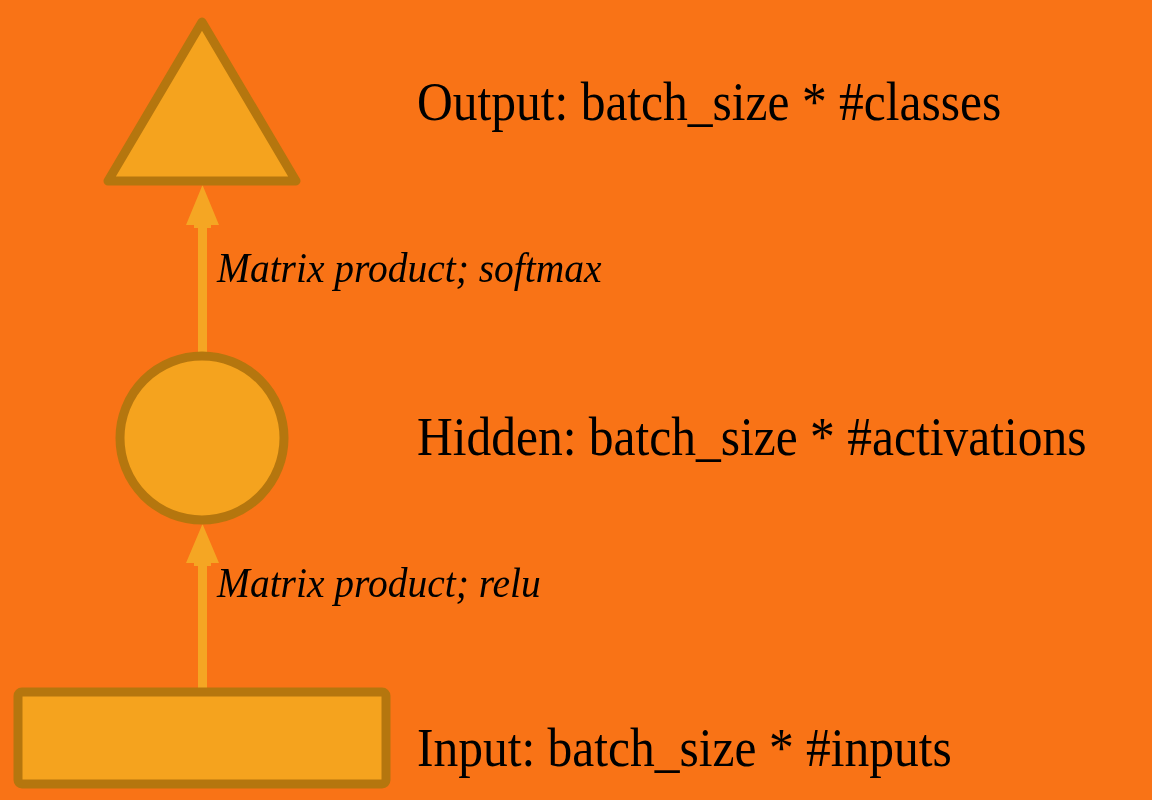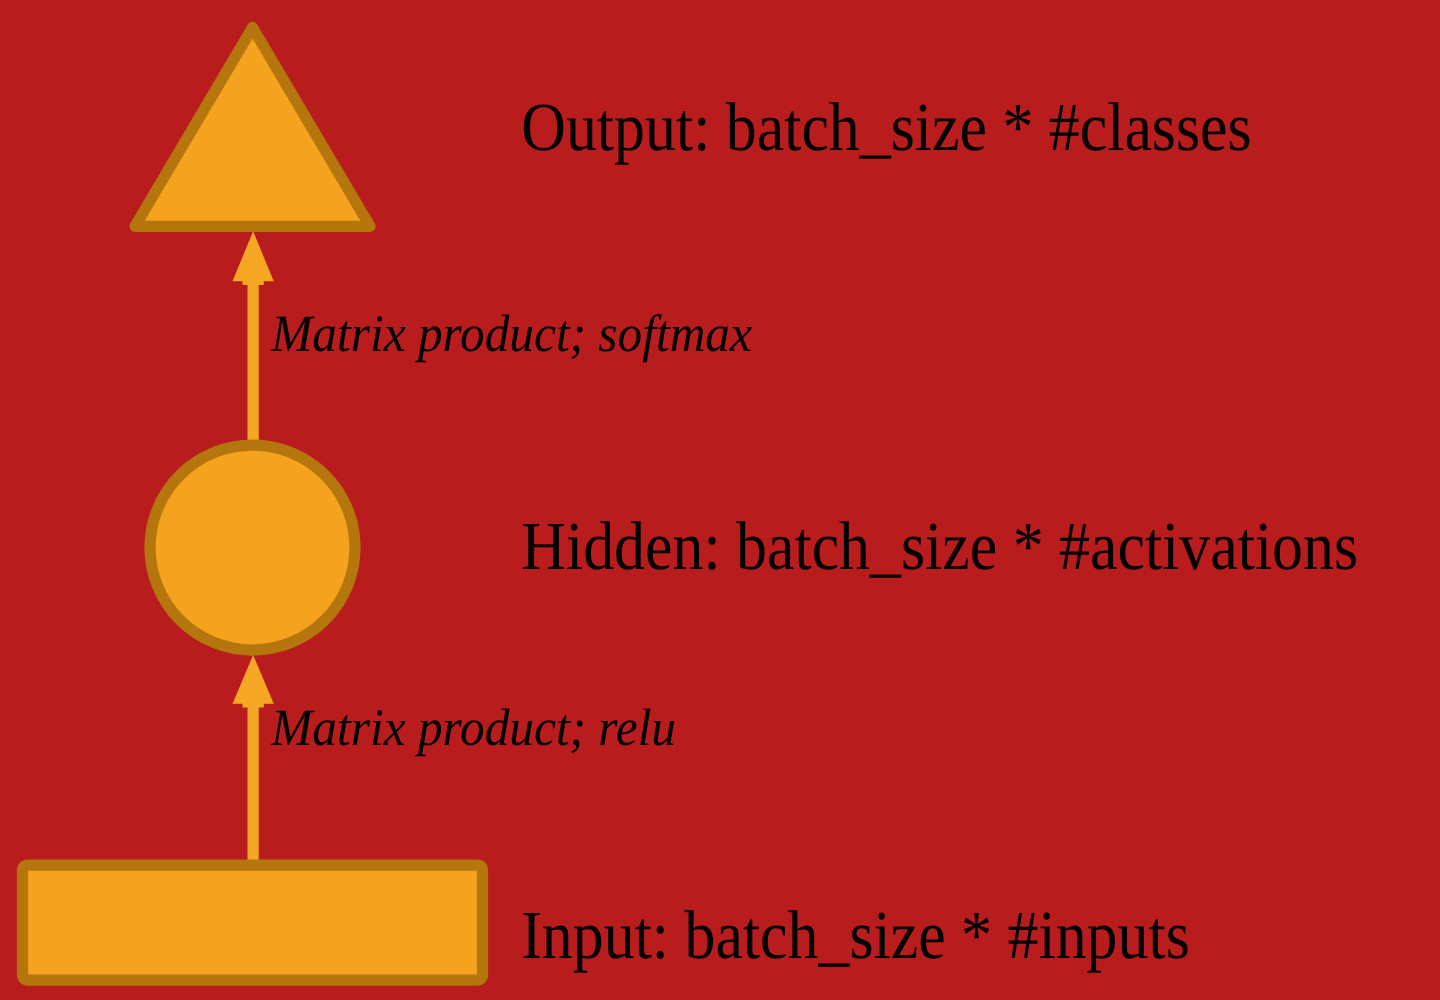--- a/index.html
+++ b/index.html
@@ -4,21 +4,21 @@
 <style>
   html, body {
     margin: 0;
     padding: 0;
     background: #ffffff;
   }
   #canvas {
     position: relative;
     width: 1152px;
     height: 800px;
-    background: #b91c1c;
+    background: #f97316;
     overflow: hidden;
     font-family: "Liberation Serif", "DejaVu Serif", serif;
   }
 
   
   #shapes-svg {
     position: absolute;
     left: 0;
     top: 0;
     width: 1152px;

